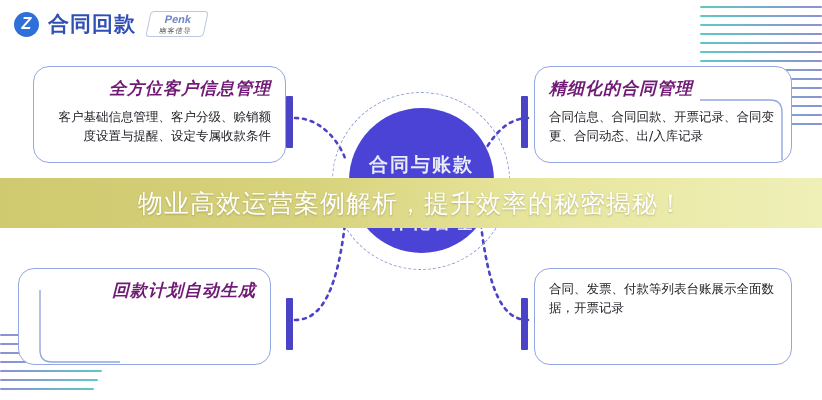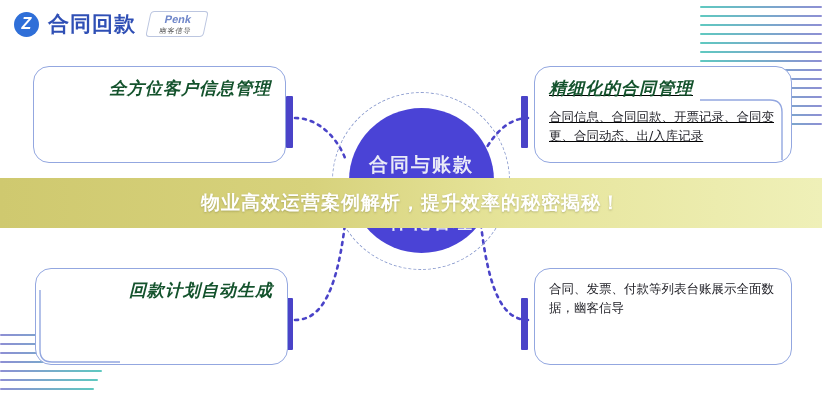--- a/index.html
+++ b/index.html
@@ -61,54 +61,54 @@
   
   .card {
     position:absolute;
     border:1.6px solid #93a7e0;
     border-radius:16px;
     background:#ffffff;
     padding:10px 14px;
   }
   .card .c-title {
     font-size:17px; font-weight:bold; font-style:italic;
-    color:#14532d; letter-spacing:1px; margin-bottom:7px;
+    color:#701a75; letter-spacing:1px; margin-bottom:7px;
     font-family:"DejaVu Sans",sans-serif;
   }
   .card .c-desc {
     font-size:12.5px; color:#1d1d24; line-height:1.55;
     font-family:"DejaVu Sans",sans-serif;
   }
   .card.right .c-title, .card.right .c-desc { text-align:left; }
   .card.left  .c-title { text-align:right; }
   .card.left  .c-desc  { text-align:right; }
 
   #card-tl { left:33px; top:66px;  width:253px; height:97px; }
-  #card-bl { left:35px; top:268px; width:253px; height:97px; }
-  #card-tr { left:534px; top:66px;  width:258px; height:97px;text-decoration:underline; }
+  #card-bl { left:18px; top:268px; width:253px; height:97px; }
+  #card-tr { left:534px; top:66px;  width:258px; height:97px; }
   #card-br { left:534px; top:268px; width:258px; height:97px; }
 
   
   .accent { position:absolute; width:7px; height:52px; background:#4a43c8; border-radius:1px; }
   #acc-tl { left:286px; top:96px; }
   #acc-bl { left:286px; top:298px; }
   #acc-tr { left:521px; top:96px; }
   #acc-br { left:521px; top:298px; }
 
   
   #connectors { position:absolute; left:0; top:0; width:822px; height:400px; pointer-events:none; }
 
   
   #banner {
     position:absolute; left:0; top:178px; width:822px; height:50px;
     background:linear-gradient(90deg,#cfc96f 0%,#d7d27c 38%,#e6e49a 62%,#eff0b8 100%);
     display:flex; align-items:center; justify-content:center;
   }
   #banner-text {
-    color:#ffffff; font-size:19px; font-weight:bold; letter-spacing:1px;
+    color:#ffffff; font-size:25px; font-weight:normal; letter-spacing:1px;
     font-family:"DejaVu Sans",sans-serif;
     text-shadow:0 1px 2px rgba(90,90,40,.35);
     white-space:nowrap;
   }
 </style>
 </head>
 <body>
 
 <div class="lines" id="lines-top-right">
     <div class="ln" style="width: 122px; background: linear-gradient(90deg, rgb(95, 201, 192) 0%, rgb(142, 143, 212) 100%);"></div>
@@ -160,33 +160,34 @@
   <div class="cc-line">一体化管理</div>
 </div>
 
 <div class="accent" id="acc-tl"></div>
 <div class="accent" id="acc-bl"></div>
 <div class="accent" id="acc-tr"></div>
 <div class="accent" id="acc-br"></div>
 
 <div class="card left" id="card-tl">
   <div class="c-title">全方位客户信息管理</div>
+  <div class="c-desc">客户基础信息管理、客户分级、赊销额度设置与提醒、设定专属收款条件</div>
 </div>
 
 <div class="card right" id="card-tr">
   <div class="c-title">精细化的合同管理</div>
   <div class="c-desc">合同信息、合同回款、开票记录、合同变更、合同动态、出/入库记录</div>
 </div>
 
 <div class="card left" id="card-bl">
   <div class="c-title">回款计划自动生成</div>
 </div>
 
 <div class="card right" id="card-br">
-  <div class="c-desc">合同、发票、付款等列表台账展示全面数据，幽客信导</div>
+  <div class="c-desc">合同、发票、付款等列表台账展示全面数据，开票记录</div>
 </div>
 
 <svg width="822" height="400" style="position: absolute; left: 0px; top: 0px; pointer-events: none;">
     <path d="M700,100 L770,100 Q782,100 782,112 L782,160" fill="none" stroke="#93a7e0" stroke-width="1.4"></path>
     <path d="M40,290 L40,350 Q40,362 52,362 L120,362" fill="none" stroke="#93a7e0" stroke-width="1.4"></path>
   </svg>
 <div id="banner">
   <div id="banner-text">物业高效运营案例解析，提升效率的秘密揭秘！</div>
 </div>
 

